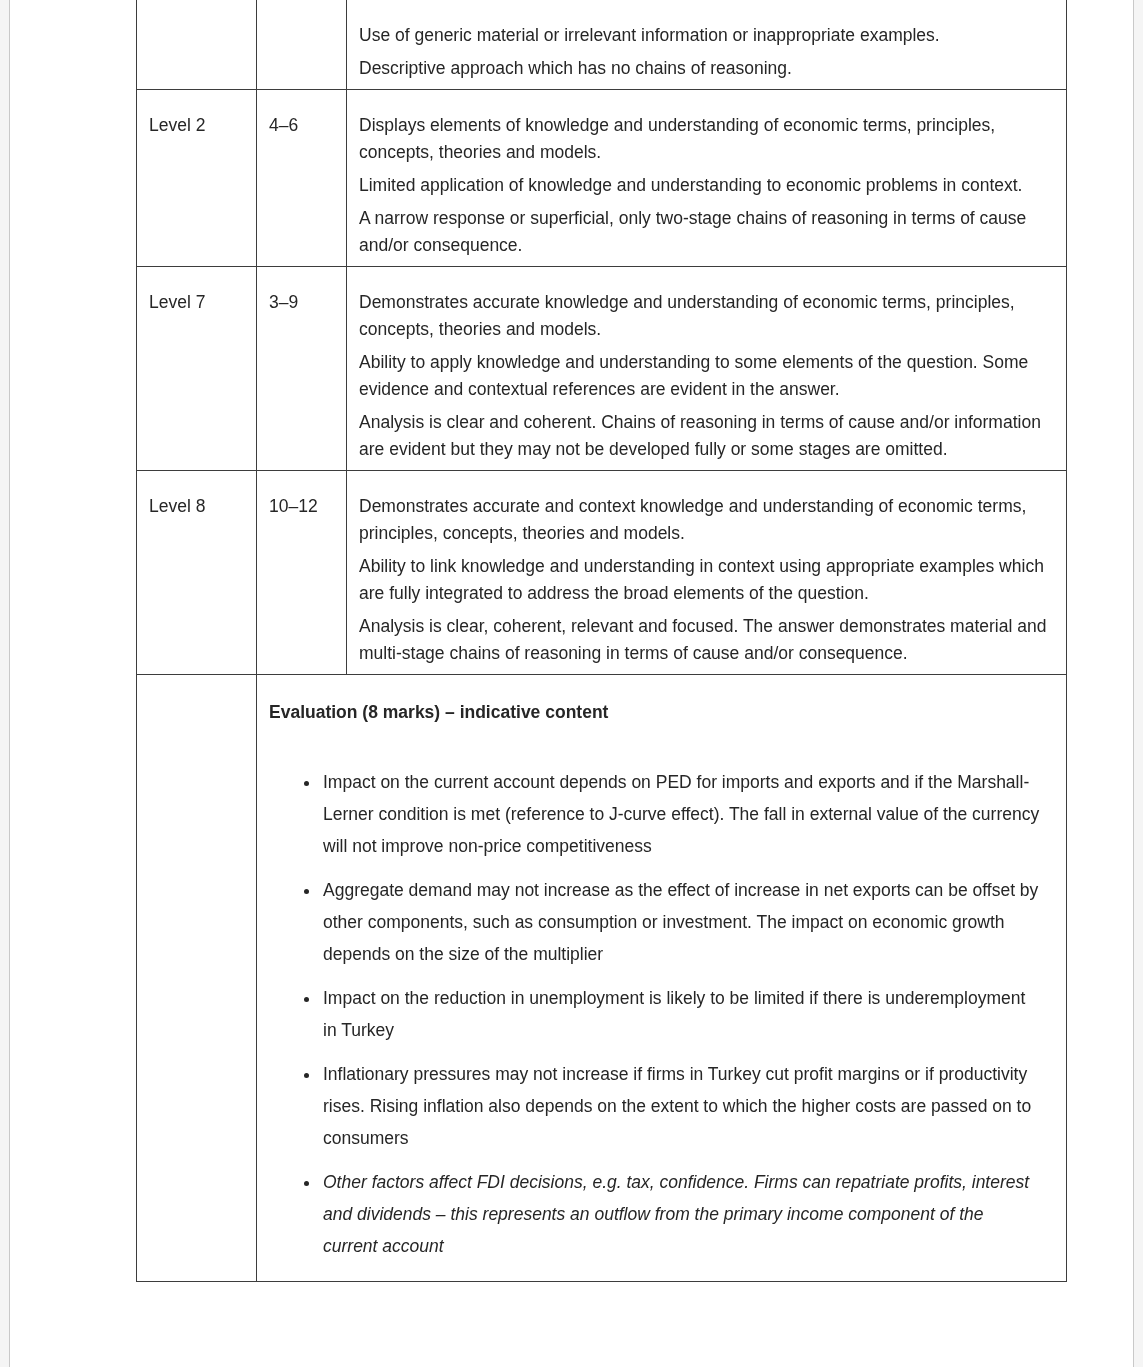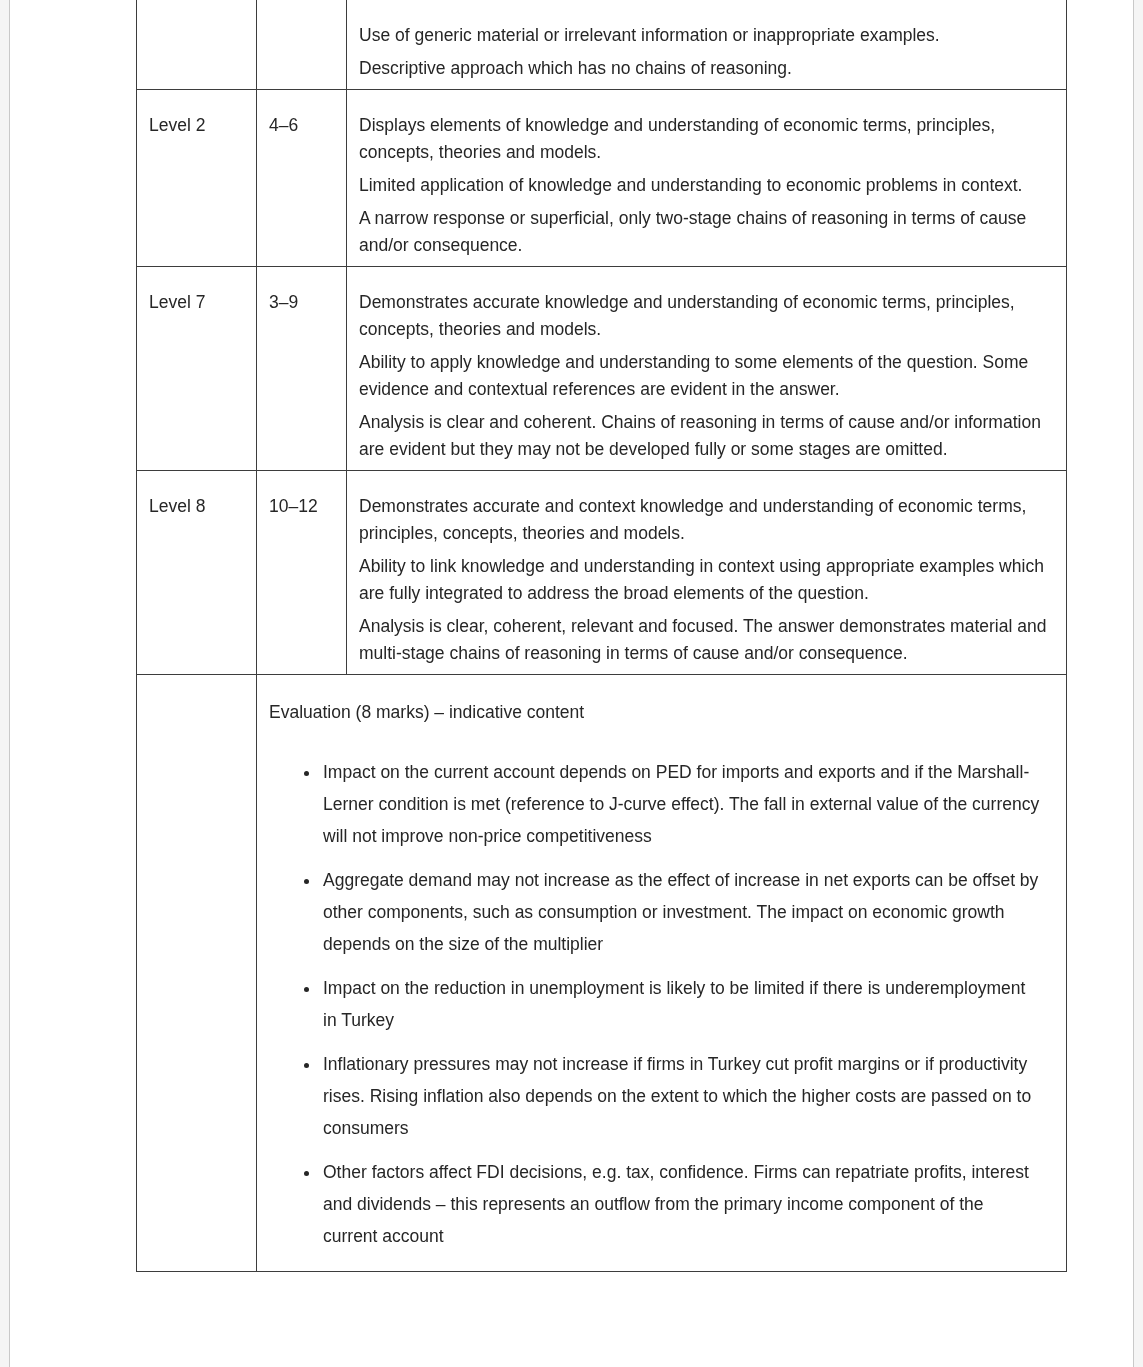--- a/index.html
+++ b/index.html
@@ -36,35 +36,35 @@
   table.mark-table tr.cut-row td { border-top: none; }
   .level-cell { font-weight: normal; }
   .marks-cell { padding-left: 10px; }
   p.par {
     margin: 0 0 6px 0;
     line-height: 27px;
   }
   p.par:last-child { margin-bottom: 0; }
   td.eval-cell { padding: 12px 16px 12px 12px; }
   .eval-heading {
-    font-weight: normal;
-    margin: 2px 0 30px 0;
+    font-weight: bold;
+    margin: 2px 0 40px 0;
     line-height: 27px;
   }
   ul.indicative {
     margin: 12px;
     padding-left: 40px;
     list-style-type: disc;
   }
   ul.indicative li {
     line-height: 32px;
     margin-bottom: 12px;
     padding-left: 2px;
   }
-  ul.indicative li:last-child { margin-bottom: 0; }
+  ul.indicative li:last-child { margin-bottom: 0; font-style: italic; }
 </style>
 </head>
 <body>
 
 <div class="page">
   <table class="mark-table">
     <colgroup>
       <col style="width:120px">
       <col style="width:90px">
       <col style="width:720px">

